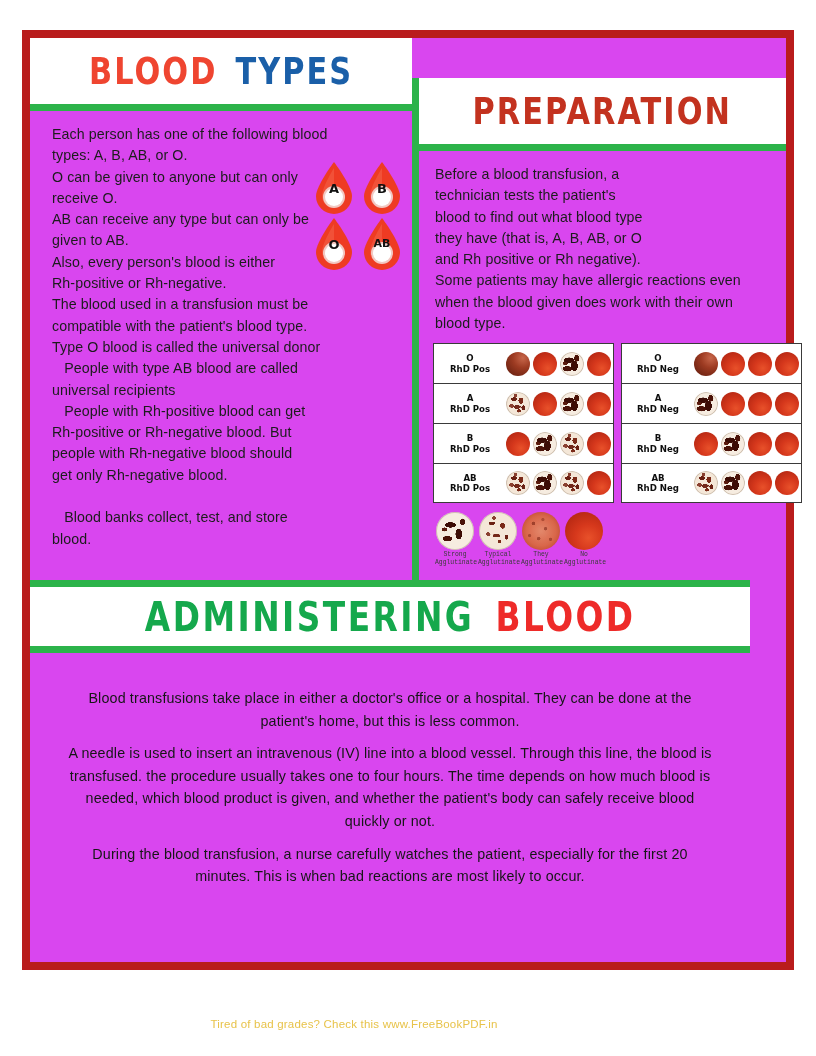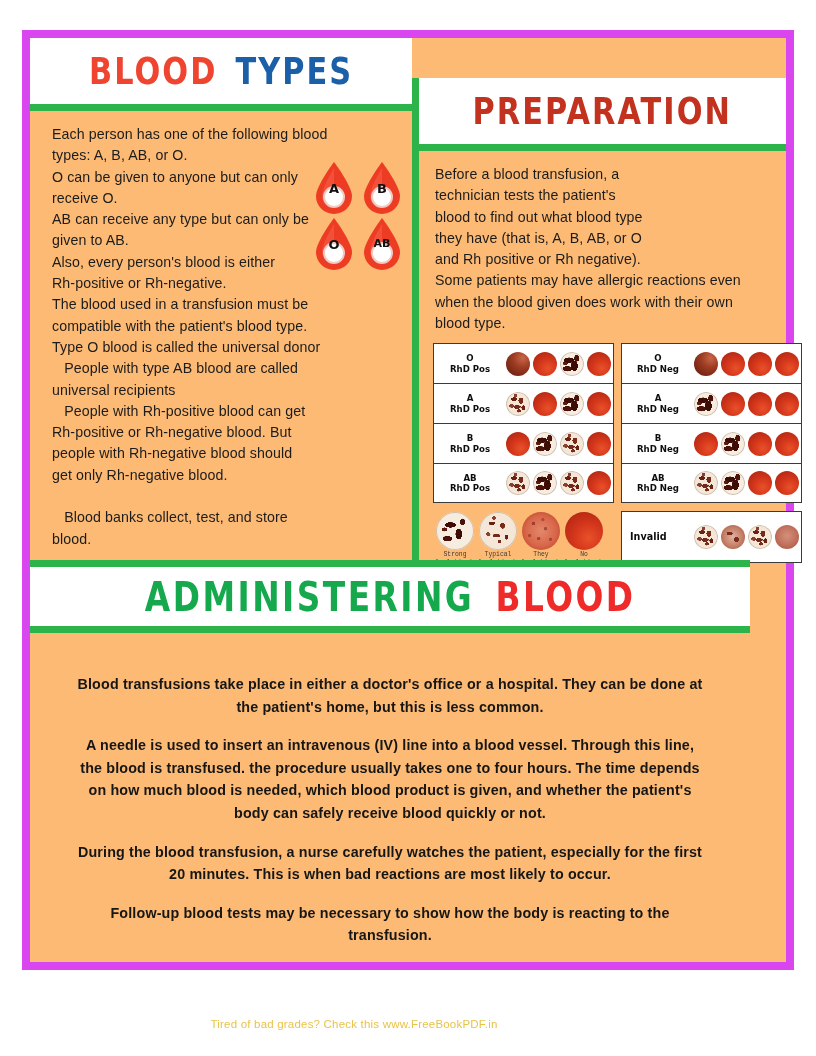--- a/index.html
+++ b/index.html
@@ -14,22 +14,22 @@
     width: 816px; height: 1056px;
     background: #ffffff;
     overflow: hidden;
   }
 
   
   .frame {
     position: absolute;
     left: 22px; top: 30px;
     width: 772px; height: 940px;
-    border: 8px solid #d946ef;
-    background: #fdba74;
+    border: 8px solid #b91c1c;
+    background: #d946ef;
   }
 
   
   .top-row {
     position: absolute;
     left: 0; top: 0;
     width: 756px; height: 527px;
     display: flex;
   }
   .panel-left  { width: 382px; height: 100%; position: relative; }
@@ -219,34 +219,34 @@
   .legend-cap {
     font-family: Liberation Mono, monospace;
     font-size: 6.4px;
     line-height: 7.6px;
     color: #3a3a3a;
   }
 
   
   .bottom-row {
     position: absolute;
-    left: 0; top: 522px;
+    left: 0; top: 542px;
     width: 720px; height: 397px;
     border-top: 7px solid #2cb34a;
   }
   .bottom-body {
     padding: 24px 28px 0 28px;
     text-align: center;
     font-family: "Liberation Sans", sans-serif;
     font-size: 14.3px;
     line-height: 22.6px;
     color: #161616;
     letter-spacing: .15px;
   }
-  .bottom-body p { margin: 16px; font-weight: bold; }
+  .bottom-body p { margin: 10px; }
 
   
   .footer {
     position: absolute;
     left: 0; top: 1018px;
     width: 708px;
     text-align: center;
     font-family: "Liberation Sans", sans-serif;
     font-size: 11.5px;
     color: #e8c34a;
@@ -434,44 +434,34 @@
               <div class="chart-row last">
                 <div class="row-label"><span>AB</span><br><span>RhD Neg</span></div>
                 <div class="wells">
                   <div class="well w-typ"></div>
                   <div class="well w-strong"></div>
                   <div class="well w-none"></div>
                   <div class="well w-none"></div>
                 </div>
               </div>
               <div style="height:8px"></div>
-              <div class="chart-row solo">
-                <div class="row-label one-line" style="text-align:left;padding-left:8px;font-size:9.6px"><span>Invalid</span></div>
-                <div class="wells">
-                  <div class="well w-typ"></div>
-                  <div class="well w-inv"></div>
-                  <div class="well w-typ"></div>
-                  <div class="well w-invplain"></div>
-                </div>
-              </div>
             </div>
 
           </div>
         </div>
       </div>
     </div>
 
     <div class="bottom-row">
       <div class="banner" style="height:66px">
         <div class="banner-text" style="font-size:40px;letter-spacing:3px"><span class="ttl-green">ADMINISTERING</span><span class="ttl-red2" style="margin-left:26px">BLOOD</span></div>
       </div>
       <div class="bottom-body">
         <p>Blood transfusions take place in either a doctor's office or a hospital. They can be done at the patient's home, but this is less common.</p>
         <p>A needle is used to insert an intravenous (IV) line into a blood vessel. Through this line, the blood is transfused.  the procedure usually takes one to four hours. The time depends on how much blood is needed, which blood product is given, and whether the patient's body can safely receive blood quickly or not.</p>
         <p>During the blood transfusion, a nurse carefully watches the patient, especially for the first 20 minutes. This is when bad reactions are most likely to occur.</p>
-        <p>Follow-up blood tests may be necessary to show how the body is reacting to the transfusion.</p>
       </div>
     </div>
 
   </div>
 
   <div class="footer">Tired of bad grades? Check this www.FreeBookPDF.in</div>
 </div>
 
 </body></html>

